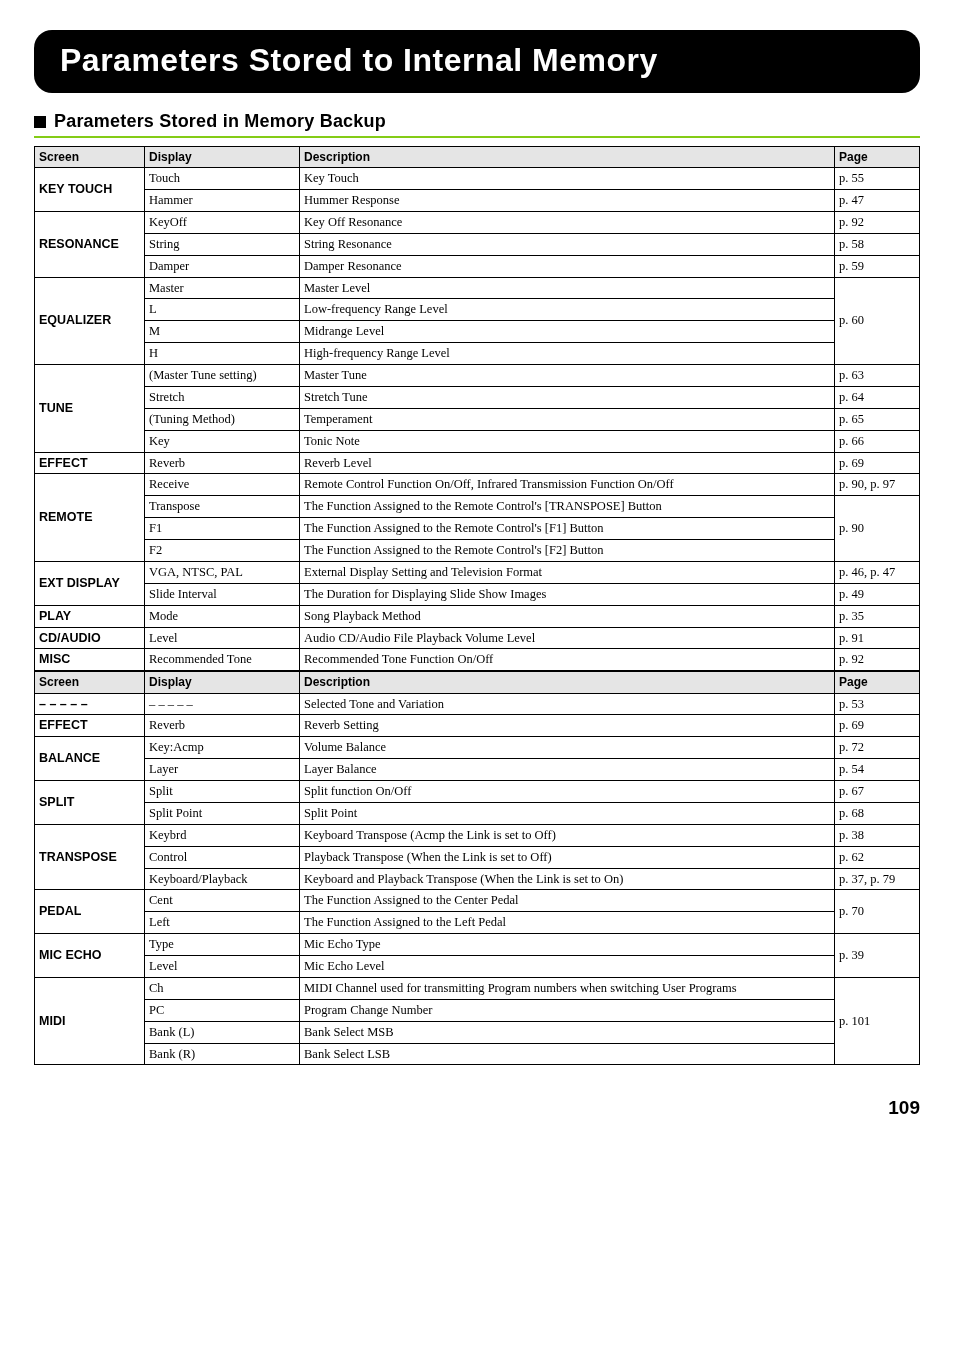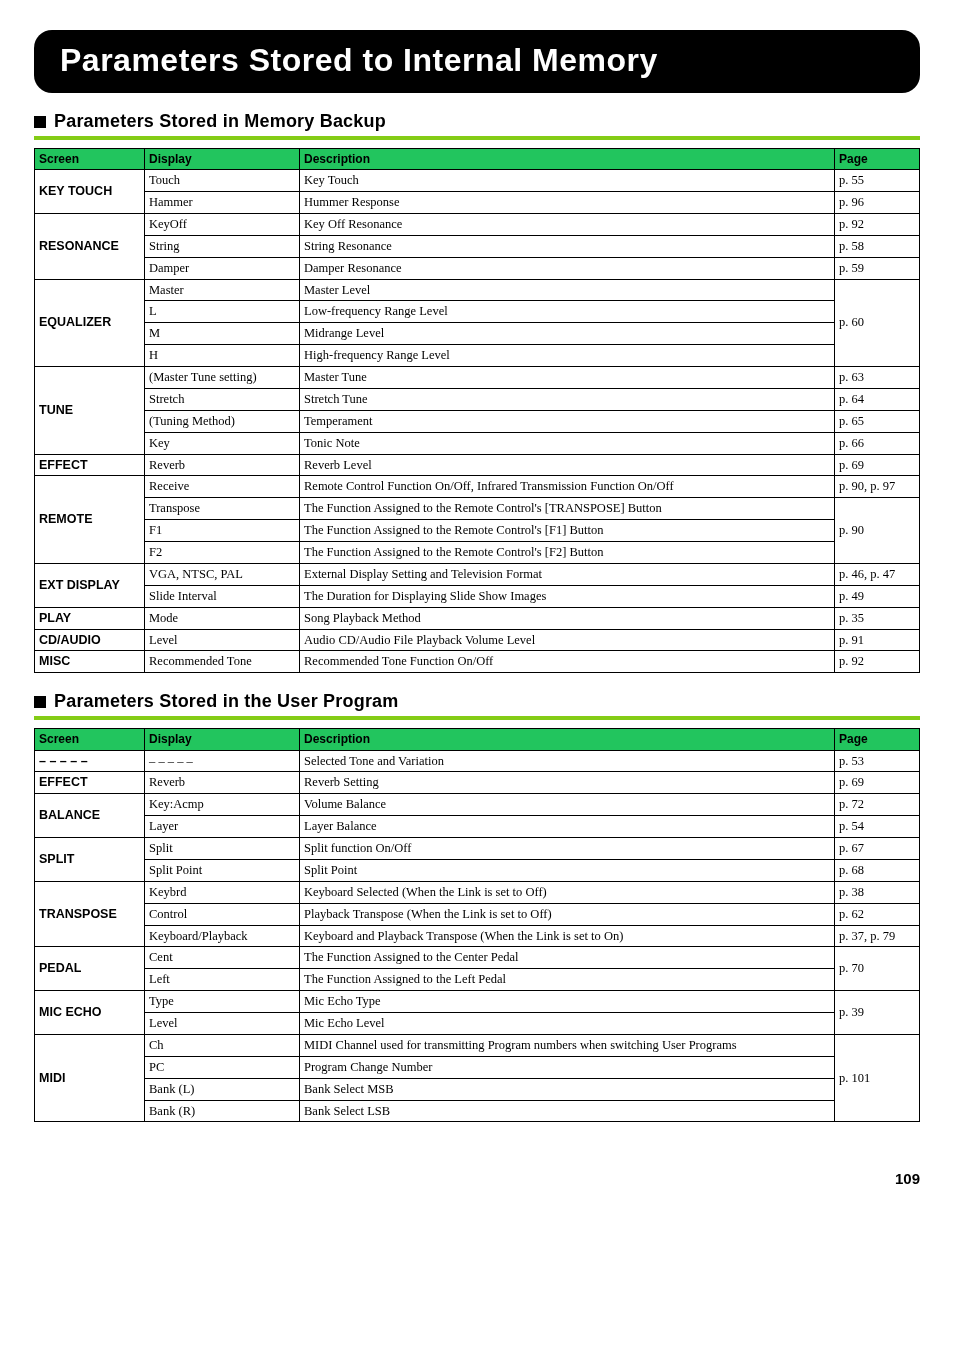--- a/index.html
+++ b/index.html
@@ -22,21 +22,21 @@
     color: #fff;
     font-family: "Arial Black", Futura, Arial, sans-serif;
     font-weight: 900;
     font-size: 32px;
     letter-spacing: 0.5px;
   }
   .section-title {
     font-family: "Arial Black", Futura, Arial, sans-serif;
     font-weight: 900;
     font-size: 18px;
-    border-bottom: 4px solid #84cc16;
+    border-bottom: 2px solid #84cc16;
     padding: 0 0 4px 0;
     margin: 18px 0 8px 0;
     letter-spacing: 0.2px;
   }
   .bullet {
     display: inline-block;
     width: 12px; height: 12px;
     background: #000;
     margin-right: 8px;
     vertical-align: -1px;
@@ -48,39 +48,39 @@
   }
   table.params th, table.params td {
     border: 1px solid #000;
     padding: 2px 4px;
     text-align: left;
     vertical-align: middle;
     font-size: 12.5px;
     line-height: 1.35;
   }
   table.params th {
-    background: #22c55e;
+    background: #e5e5e5;
     font-family: Arial, Helvetica, sans-serif;
     font-weight: bold;
     font-size: 12px;
   }
   table.params col.c1 { width: 110px; }
   table.params col.c2 { width: 155px; }
   table.params col.c4 { width: 85px; }
   .screen-cell {
     font-family: Arial, Helvetica, sans-serif;
     font-weight: bold;
     font-size: 12px;
   }
   .page-number {
     text-align: right;
     font-family: "Arial Black", Arial, sans-serif;
     font-weight: 900;
-    font-size: 15px;
-    margin-top: 48px;
+    font-size: 19px;
+    margin-top: 32px;
   }
 </style>
 </head>
 <body>
 
 <div class="page-title-wrap">
   <span class="page-title">Parameters Stored to Internal Memory</span>
 </div>
 
 <div id="sections-host">
@@ -103,21 +103,21 @@
       <tbody>
         <tr>
           <td class="screen-cell" rowspan="2">KEY TOUCH</td>
           <td>Touch</td>
           <td>Key Touch</td>
           <td>p. 55</td>
         </tr>
         <tr>
           <td>Hammer</td>
           <td>Hummer Response</td>
-          <td>p. 96</td>
+          <td>p. 47</td>
         </tr>
         <tr>
           <td class="screen-cell" rowspan="3">RESONANCE</td>
           <td>KeyOff</td>
           <td>Key Off Resonance</td>
           <td>p. 92</td>
         </tr>
         <tr>
           <td>String</td>
           <td>String Resonance</td>
@@ -217,21 +217,20 @@
           <td>p. 91</td>
         </tr>
         <tr>
           <td class="screen-cell" rowspan="1">MISC</td>
           <td>Recommended Tone</td>
           <td>Recommended Tone Function On/Off</td>
           <td>p. 92</td>
         </tr>
       </tbody>
     </table>
-    <div class="section-title"><span class="bullet"></span><span>Parameters Stored in the User Program</span></div>
     <table class="params">
       <colgroup>
         <col class="c1">
         <col class="c2">
         <col class="c3">
         <col class="c4">
       </colgroup>
       <thead>
         <tr>
           <th>Screen</th>
@@ -271,21 +270,21 @@
           <td>p. 67</td>
         </tr>
         <tr>
           <td>Split Point</td>
           <td>Split Point</td>
           <td>p. 68</td>
         </tr>
         <tr>
           <td class="screen-cell" rowspan="3">TRANSPOSE</td>
           <td>Keybrd</td>
-          <td>Keyboard Selected (When the Link is set to Off)</td>
+          <td>Keyboard Transpose (Acmp the Link is set to Off)</td>
           <td>p. 38</td>
         </tr>
         <tr>
           <td>Control</td>
           <td>Playback Transpose (When the Link is set to Off)</td>
           <td>p. 62</td>
         </tr>
         <tr>
           <td>Keyboard/Playback</td>
           <td>Keyboard and Playback Transpose

